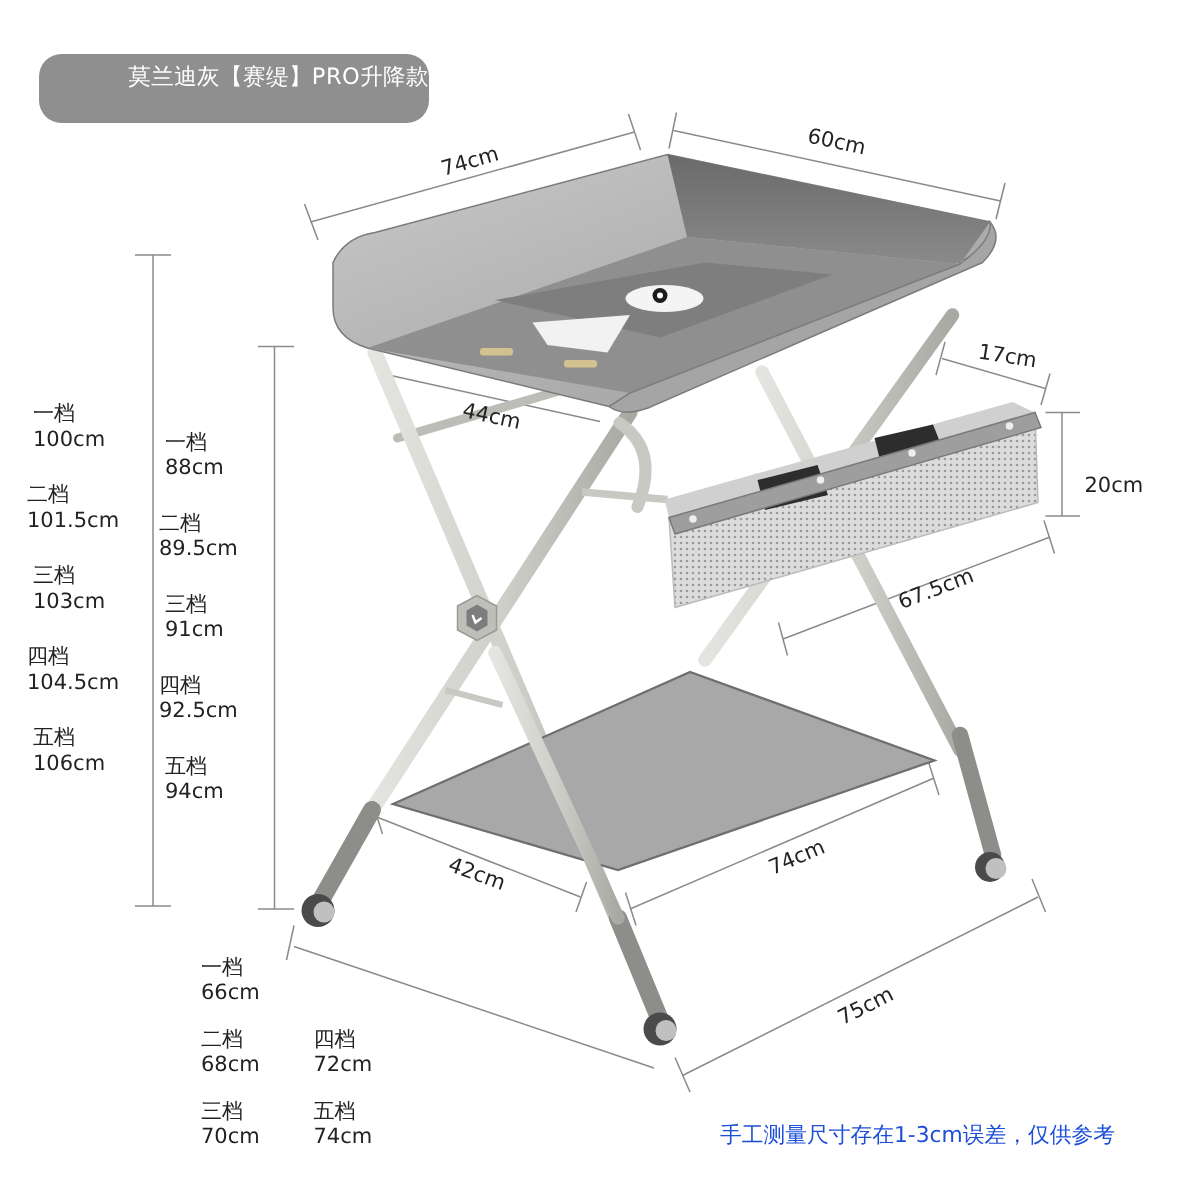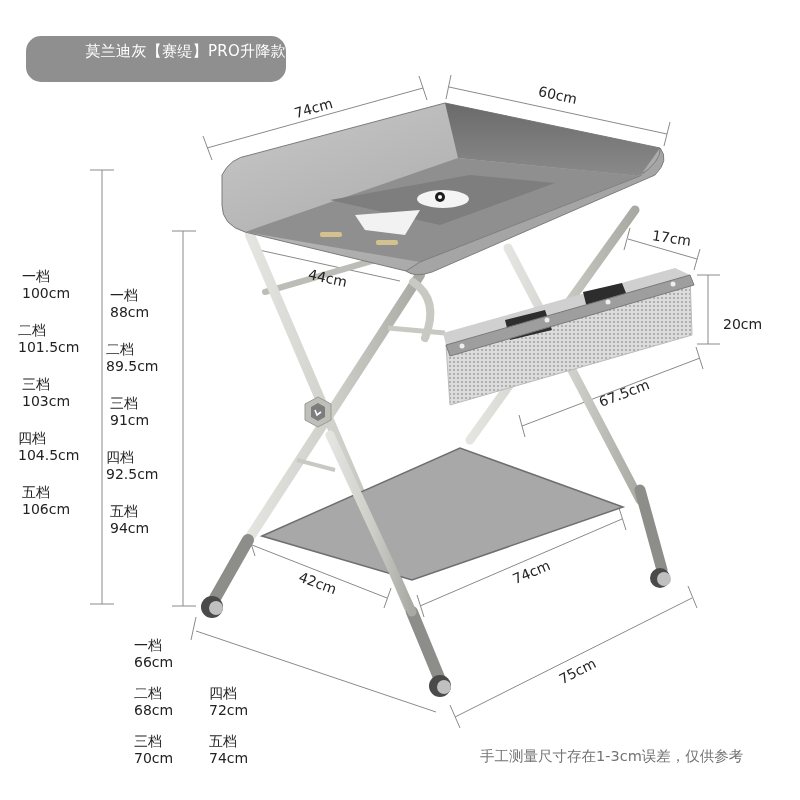--- a/index.html
+++ b/index.html
@@ -5,21 +5,21 @@
   html, body { margin: 0; padding: 0; background: #ffffff; }
   body { width: 800px; height: 800px; position: relative; overflow: hidden;
          font-family: "DejaVu Sans", "Liberation Sans", sans-serif; color: #222; }
   .pill { position: absolute; left: 26px; top: 36px; height: 46px; width: 260px;
           background: #8f8f8f; border-radius: 15px; color: #fff; font-size: 15px;
           line-height: 30px; text-align: right; letter-spacing: 0.3px; }
   svg.art { position: absolute; left: 0; top: 0; }
   .lbl { position: absolute; font-size: 14px; color: #222; line-height: 17px; white-space: nowrap; }
   .lvl { position: absolute; text-align: left; font-size: 14px; line-height: 17px; color: #222; }
   .lvl span { display: block; }
-  .note { position: absolute; left: 480px; top: 747px; font-size: 14.5px; color: #737373; white-space: nowrap; }
+  .note { position: absolute; left: 480px; top: 747px; font-size: 14.5px; color: #1d4ed8; white-space: nowrap; }
 </style>
 </head>
 <body>
 
 <div class="pill">莫兰迪灰【赛缇】PRO升降款</div>
 
 <svg class="art" width="800" height="800" viewBox="0 0 800 800">
   <defs>
     <pattern id="mesh" width="4" height="4" patternUnits="userSpaceOnUse">
       <rect width="4" height="4" fill="#dcdcdc"></rect>

